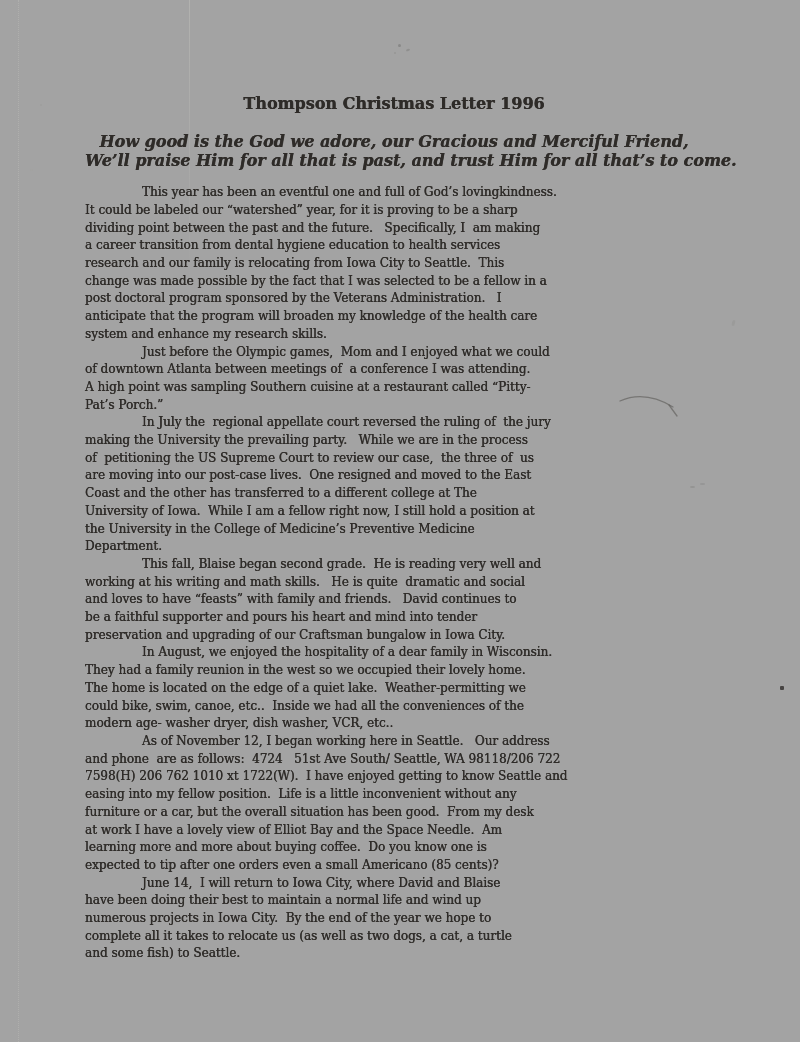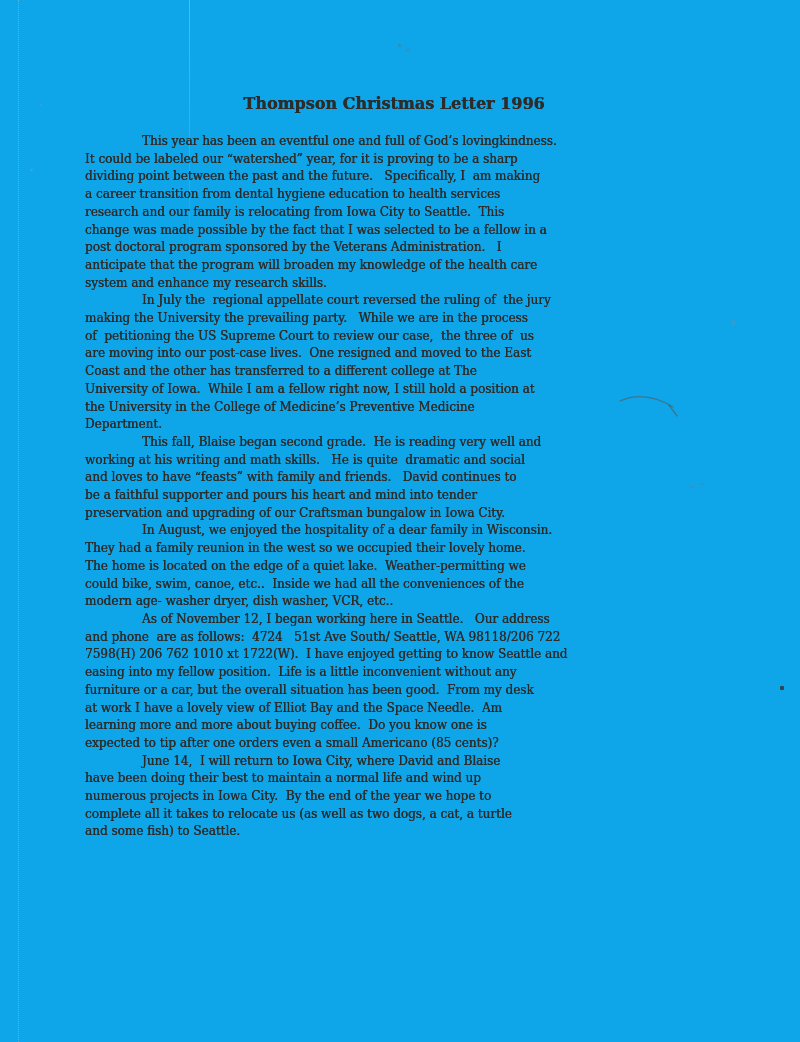--- a/index.html
+++ b/index.html
@@ -5,21 +5,21 @@
   html,body{margin:0;padding:0;}
   body{
     width:800px;height:1042px;
     background:#f6f6f4;
     font-family:"DejaVu Serif","Liberation Serif",serif;
     overflow:hidden;
   }
   .page{
     position:relative;
     width:800px;height:1042px;
-    background:#0ea5e9;
+    background:#a3a3a3;
     color:#2b2927;
   }
   
   .ink{
     color:#2e2b28;
     text-shadow:0.35px 0 0 rgba(46,43,40,.75), 0 0 .5px rgba(46,43,40,.5);
   }
   .content{
     position:absolute;
     left:85px;top:95px;
@@ -91,31 +91,37 @@
   <div class="speck s9"></div>
 
   <svg class="pencil-mark" viewBox="0 0 84 36" xmlns="http://www.w3.org/2000/svg">
     <path d="M12,15 Q37,4 65,21" fill="none" stroke="rgba(90,88,85,.6)" stroke-width="1.3" stroke-linecap="round"></path>
     <path d="M61,19 L69,30" fill="none" stroke="rgba(90,88,85,.6)" stroke-width="1.3" stroke-linecap="round"></path>
   </svg>
 
   <div class="content ink">
     <h1 class="doc-title">Thompson Christmas Letter 1996</h1>
 
+    <div class="verse">How good is the God we adore, our Gracious and Merciful Friend,
+We’ll praise Him for all that is past, and trust Him for all that’s to come.</div>
 
     <div class="letter-body">
         <p class="para">This year has been an eventful one and full of God’s lovingkindness.
 It could be labeled our “watershed” year, for it is proving to be a sharp
 dividing point between the past and the future.   Specifically, I  am making
 a career transition from dental hygiene education to health services
 research and our family is relocating from Iowa City to Seattle.  This
 change was made possible by the fact that I was selected to be a fellow in a
 post doctoral program sponsored by the Veterans Administration.   I
 anticipate that the program will broaden my knowledge of the health care
 system and enhance my research skills.</p>
+        <p class="para">Just before the Olympic games,  Mom and I enjoyed what we could
+of downtown Atlanta between meetings of  a conference I was attending.
+A high point was sampling Southern cuisine at a restaurant called “Pitty-
+Pat’s Porch.”</p>
         <p class="para">In July the  regional appellate court reversed the ruling of  the jury
 making the University the prevailing party.   While we are in the process
 of  petitioning the US Supreme Court to review our case,  the three of  us
 are moving into our post-case lives.  One resigned and moved to the East
 Coast and the other has transferred to a different college at The
 University of Iowa.  While I am a fellow right now, I still hold a position at
 the University in the College of Medicine’s Preventive Medicine
 Department.</p>
         <p class="para">This fall, Blaise began second grade.  He is reading very well and
 working at his writing and math skills.   He is quite  dramatic and social

